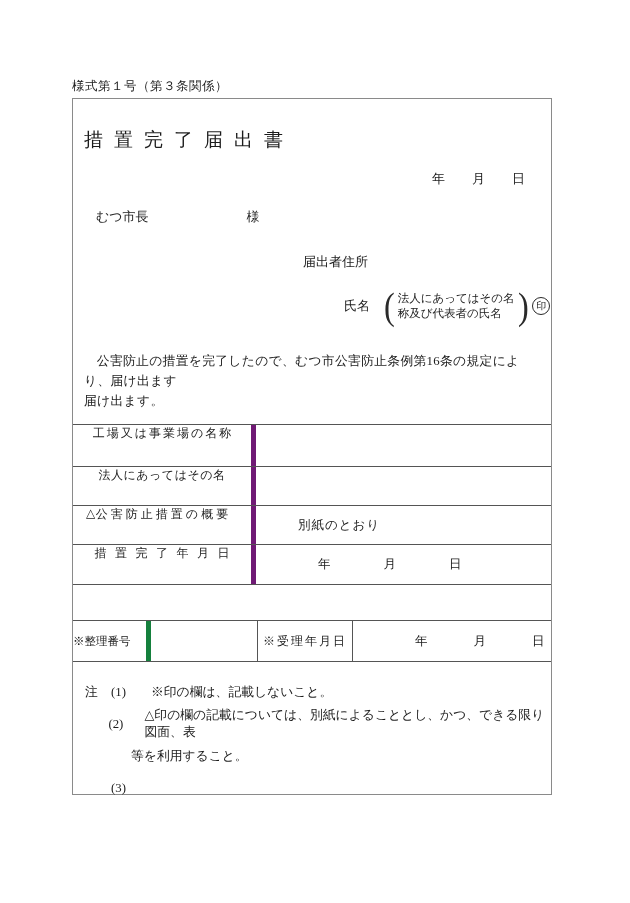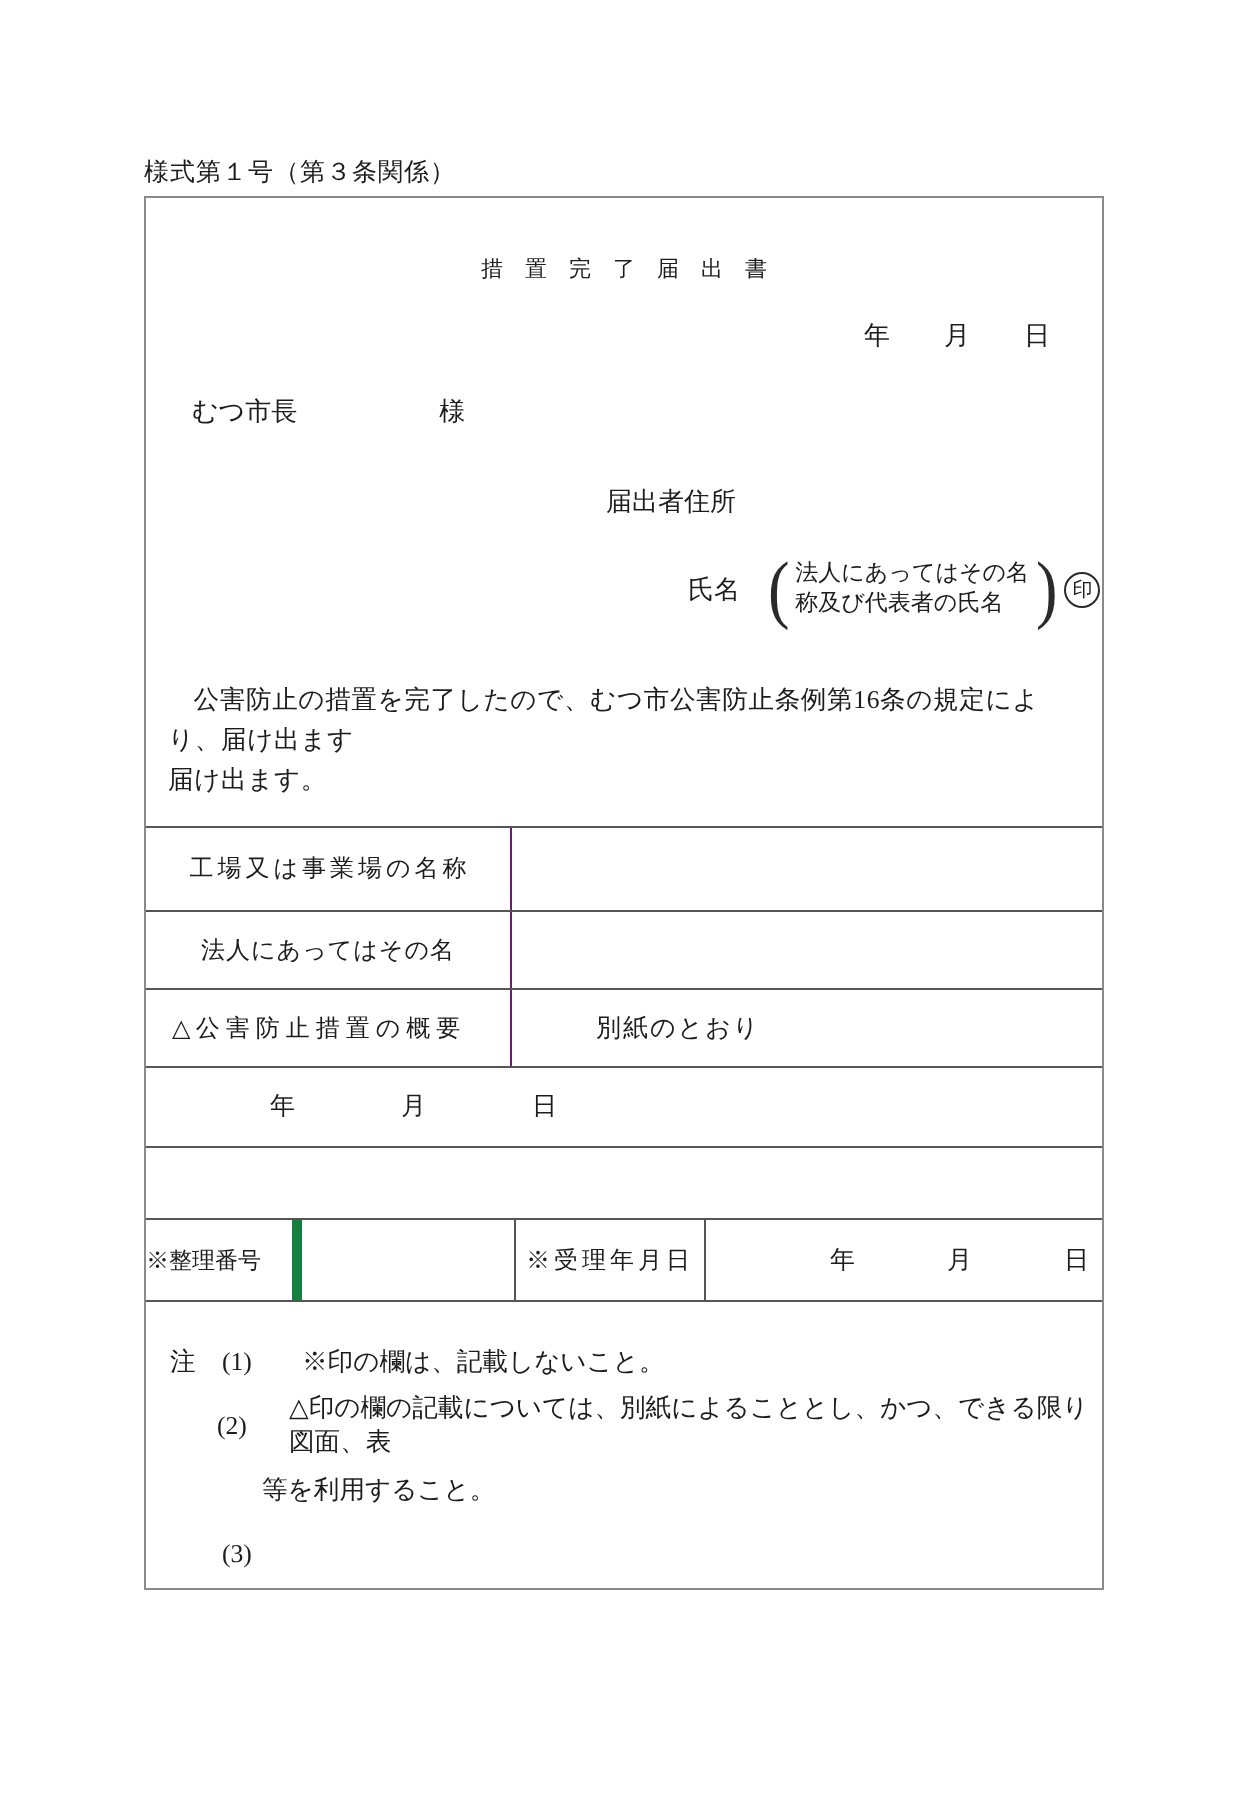--- a/index.html
+++ b/index.html
@@ -19,36 +19,36 @@
   }
 
   .form-box {
     position:absolute; left:72px; top:98px;
     width:480px; height:697px;
     border:1px solid #8a8a8a;
   }
 
   .doc-title {
     margin-top:28px;
-    text-align:center;
-    font-size:11px;
+    text-align:left;
+    font-size:19px;
     letter-spacing:11px;
     padding-left:11px; 
   }
 
   .date-line {
     margin-top:17px;
     display:flex; justify-content:flex-end;
     gap:27px; padding-right:26px;
     font-size:13px;
   }
 
   .recipient-line {
     margin-top:20px;
-    display:flex; gap:71px;
+    display:flex; gap:98px;
     padding-left:23px;
     font-size:13px;
   }
 
   .submitter-line {
     margin-top:27px;
     display:flex; 
     padding-left:230px;
     font-size:13px;
   }
@@ -83,22 +83,22 @@
     font-size:12.8px; line-height:20px;
     letter-spacing:0.3px;
   }
   .para-indent { text-indent:1em; }
 
   
   .tbl { margin-top:13px; border-top:1px solid #555; }
   .t-row { display:flex; border-bottom:1px solid #555; }
   .h43{height:42px;} .h39{height:39px;} .h40{height:40px;} .h36{height:36px;} .h41{height:41px;}
   .t-label {
-    width:183px; border-right:1px solid #701a75;
-    display:flex; align-items:center; justify-content:center;
+    width:183px; border-right:5px solid #701a75;
+    display:flex; align-items:flex-start; justify-content:center;
     font-size:12px; position:relative;
   }
   .ls2 { letter-spacing:2px; padding-left:2px; }
   .ls05 { letter-spacing:0.5px; }
   .ls3 { letter-spacing:3px; padding-left:3px; }
   .ls8 { letter-spacing:8.5px; padding-left:8.5px; }
   .marker { position:absolute; left:13px; font-size:12px; letter-spacing:0; }
   .t-value { flex:1; display:flex; align-items:center; font-size:12.5px; }
   .pad-besshi { padding-left:42px; letter-spacing:1px; }
   .date-cells { gap:53px; padding-left:62px; }
@@ -178,20 +178,23 @@
 
       <div class="t-row h39">
         <div class="t-label">
           <span class="marker">△</span>
           <span class="ls3">公害防止措置の概要</span>
         </div>
         <div class="t-value pad-besshi">別紙のとおり</div>
       </div>
 
       <div class="t-row h40">
+        <div class="t-label">
+          <span class="ls8">措置完了年月日</span>
+        </div>
         <div class="t-value date-cells">
           <span>年</span>
           <span>月</span>
           <span>日</span>
         </div>
       </div>
 
       <div class="t-row h36">
         <div class="t-fullblank"></div>
       </div>

